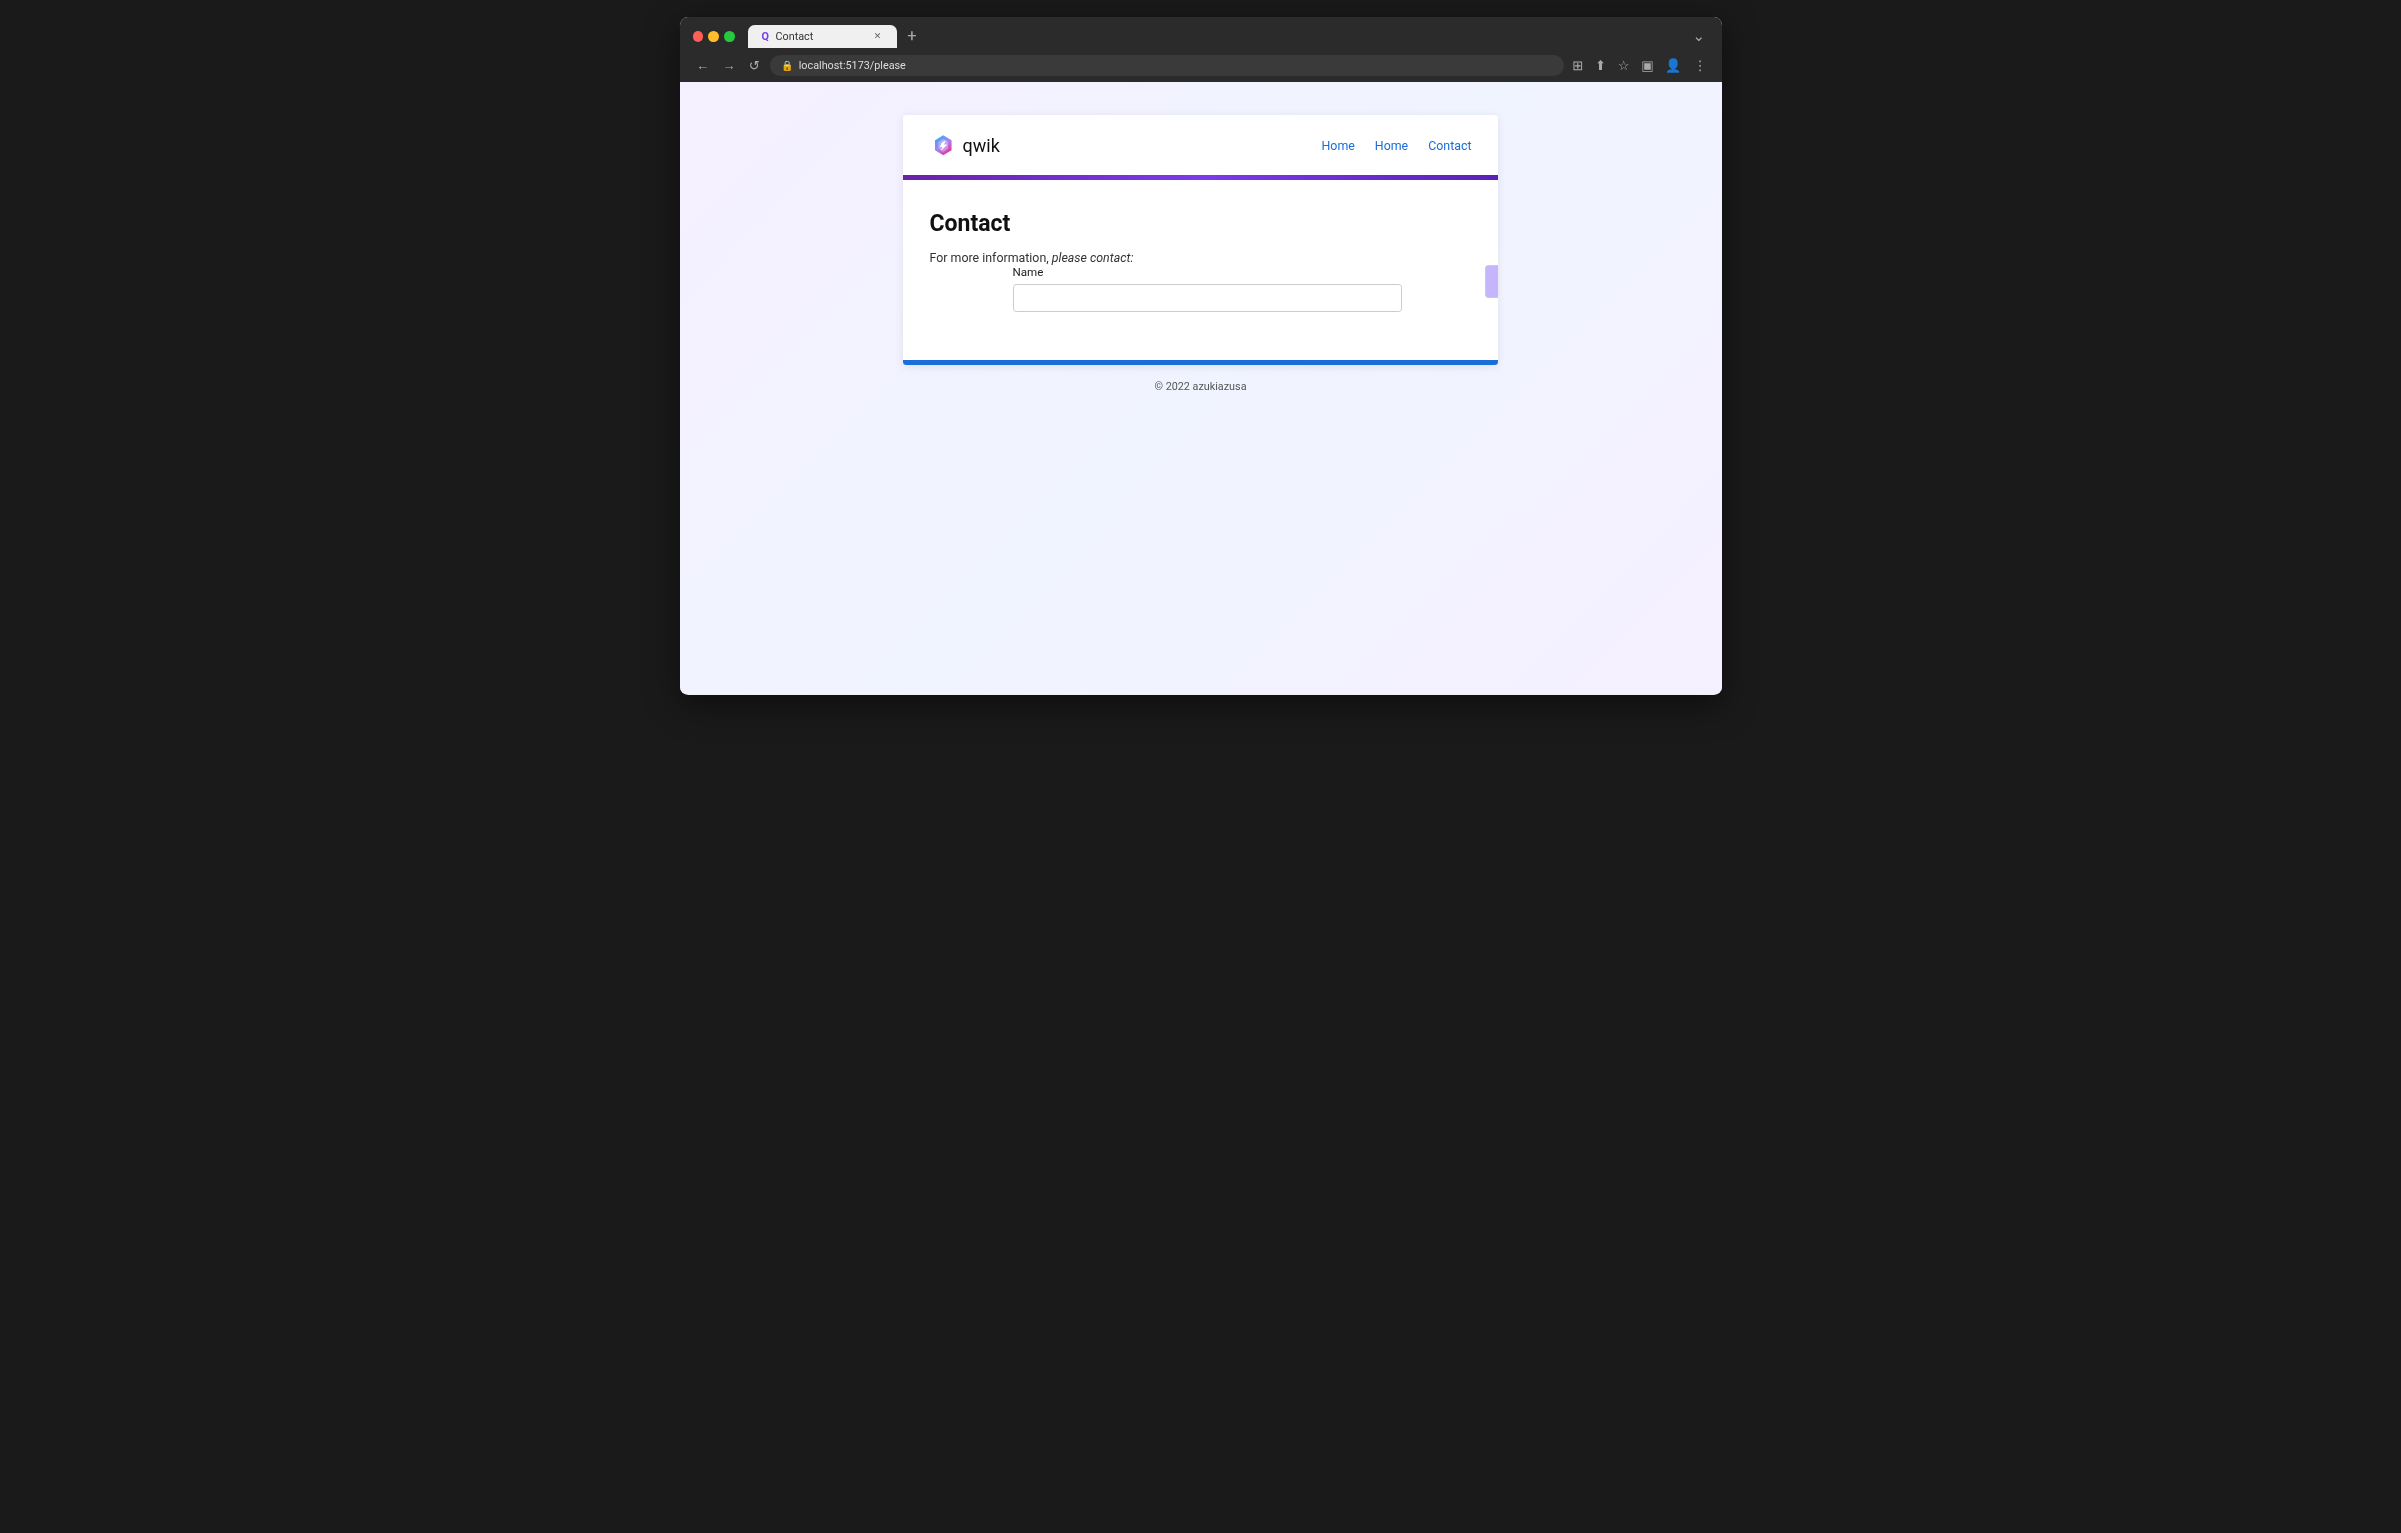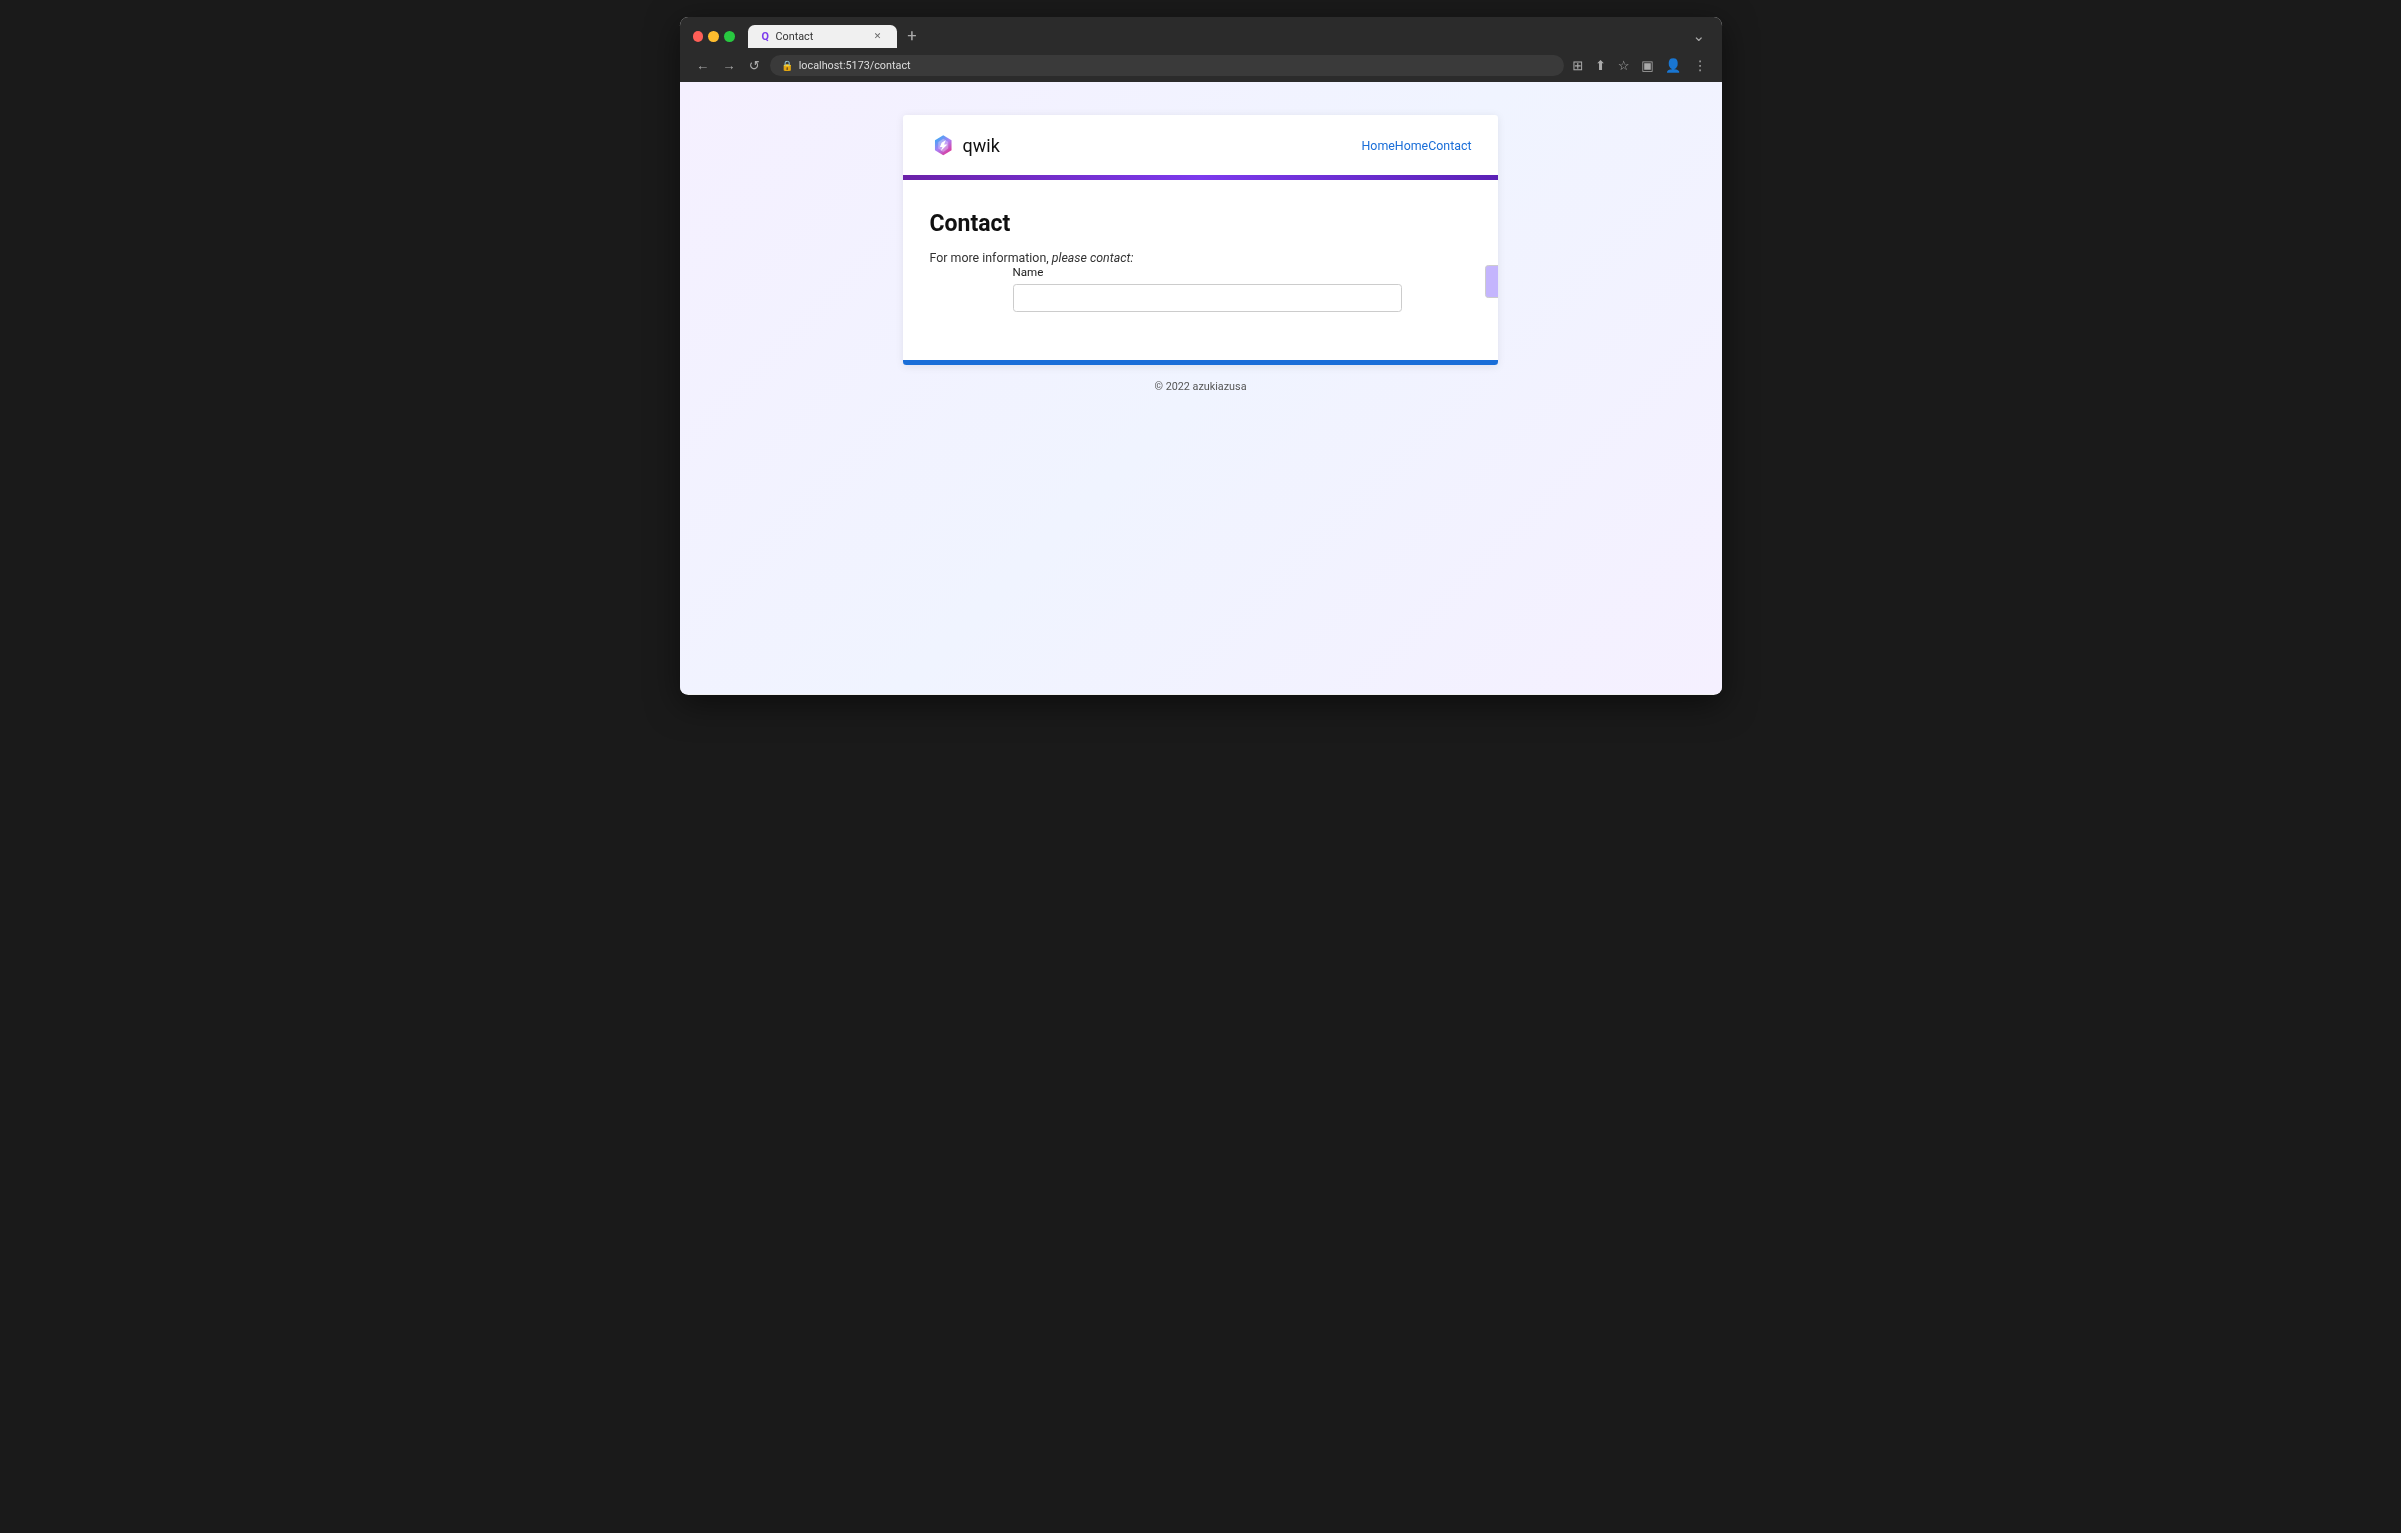--- a/index.html
+++ b/index.html
@@ -175,20 +175,21 @@
       color: #111;
     }
 
     .qwik-logo-icon {
       width: 26.5px;
       height: 26.5px;
     }
 
     .site-nav {
       display: flex;
+      gap: 20px;
     }
 
     .site-nav a {
       color: #1a6ed8;
       text-decoration: none;
       font-size: 12.4px;
     }
 
     
     .header-bar {
@@ -316,21 +317,21 @@
     </div>
   </div>
 
   <div class="browser-toolbar">
     <button class="nav-btn">←</button>
     <button class="nav-btn">→</button>
     <button class="nav-btn">↺</button>
 
     <div class="address-bar">
       <span class="lock-icon">🔒</span>
-      <span>localhost:5173/contact</span>
+      <span>localhost:5173/please</span>
     </div>
 
     <div class="toolbar-actions">
       <span class="toolbar-icon" title="Translate">⊞</span>
       <span class="toolbar-icon" title="Share">⬆</span>
       <span class="toolbar-icon" title="Bookmark">☆</span>
       <span class="toolbar-icon" title="Sidebar">▣</span>
       <span class="toolbar-icon" title="Profile">👤</span>
       <span class="toolbar-icon" title="Menu">⋮</span>
     </div>

